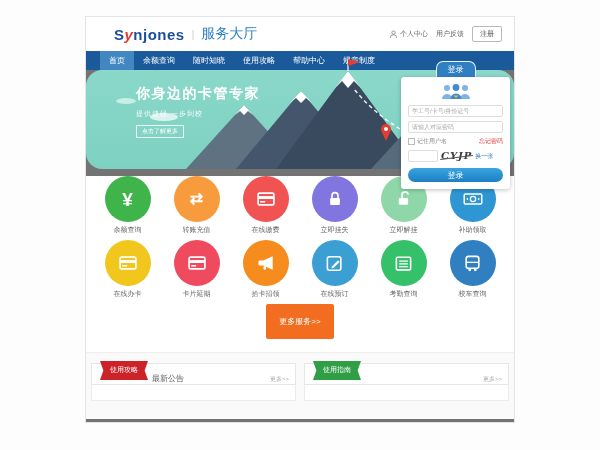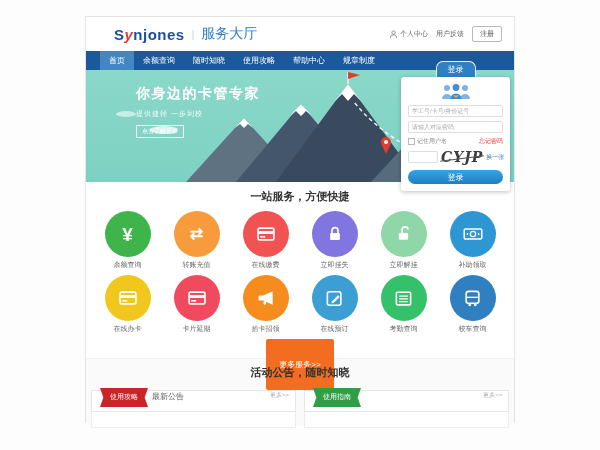--- a/index.html
+++ b/index.html
@@ -15,60 +15,60 @@
   .hdr-right{margin-left:auto;display:flex;align-items:center;gap:8px;font-size:7px;color:#666;margin-right:4px;}
   .hdr-right .lnk{display:flex;align-items:center;gap:2px;}
   .reg-btn{border:1px solid #b9b9b9;border-radius:2px;padding:2px 7px;color:#555;background:#fff;}
 
   
   .nav{height:19px;background:#1a5a9b;display:flex;align-items:center;padding-left:14px;}
   .nav-item{color:#fff;font-size:8px;padding:0 9px;height:19px;line-height:19px;white-space:nowrap;}
   .nav-item.active{background:#4387c2;}
 
   
-  .hero{height:112px;background:linear-gradient(#8ad8ca,#7ed1c2);position:relative;overflow:visible;}
+  .hero{height:99px;background:linear-gradient(#8ad8ca,#7ed1c2);position:relative;overflow:visible;border-radius:16px;}
   .mountains{position:absolute;left:0;bottom:0;}
   .hero-text{position:absolute;left:50px;top:15px;color:#fff;z-index:2;}
   .hero-title{font-size:14px;font-weight:bold;letter-spacing:1.5px;}
   .hero-sub{font-size:7px;margin-top:6px;opacity:.92;letter-spacing:1px;}
   .hero-cta{display:inline-block;margin-top:6px;border:1px solid rgba(255,255,255,.85);font-size:6px;padding:1px 5px;color:#fff;}
 
   
   .login{position:absolute;right:4px;top:44px;width:109px;z-index:6;}
   .login-tab{width:40px;margin:0 auto;background:#2f80c3;color:#fff;font-size:8px;text-align:center;border-radius:7px 7px 0 0;padding:2px 0 3px;border:1px solid #eaf4fb;border-bottom:none;box-sizing:border-box;}
   .login-body{background:#fff;border-radius:3px;box-shadow:0 1px 4px rgba(0,0,0,.25);padding:6px 7px 7px;margin-top:-1px;}
   .users-ico{display:block;margin:0 auto 5px;}
   .lg-input{display:block;width:100%;box-sizing:border-box;height:12px;border:1px solid #ddd;border-radius:2px;font-size:6px;padding:0 3px;margin-bottom:4px;color:#333;background:#fff;}
   .lg-input::placeholder{color:#a9a9a9;}
   .lg-row{display:flex;align-items:center;font-size:6px;color:#888;gap:2px;margin:1px 0 4px;}
   .lg-check{width:5px;height:5px;border:1px solid #bbb;display:inline-block;background:#fff;}
   .forgot{color:#e03c3c;margin-left:auto;}
   .cap-row{display:flex;align-items:center;gap:3px;margin-bottom:6px;}
   .cap-input{width:30px;height:12px;border:1px solid #ddd;border-radius:2px;box-sizing:border-box;}
-  .cap-img{font-family:"DejaVu Serif",serif;font-style:italic;font-weight:bold;font-size:14px;color:#3c3c3c;position:relative;letter-spacing:1px;line-height:1;}
+  .cap-img{font-family:"DejaVu Serif",serif;font-style:italic;font-weight:bold;font-size:10px;color:#3c3c3c;position:relative;letter-spacing:1px;line-height:1;}
   .cap-img::after{content:"";position:absolute;left:-1px;top:55%;width:104%;height:1px;background:#555;transform:rotate(-7deg);}
   .cap-refresh{color:#2f80c3;font-size:6px;white-space:nowrap;}
   .lg-btn{display:block;width:100%;height:14px;border:none;border-radius:7px;background:linear-gradient(#38a4e1,#1e7fc2);color:#fff;font-size:8px;text-align:center;line-height:14px;cursor:pointer;}
 
   
   .services{height:176px;text-align:center;background:#fff;}
   .svc-title{font-size:11px;color:#333;font-weight:bold;padding-top:7px;}
   .svc-grid{display:flex;flex-wrap:wrap;width:414px;margin:7px auto 0;}
   .svc{width:69px;margin-bottom:5px;cursor:pointer;}
   .svc-circle{width:46px;height:46px;border-radius:50%;margin:0 auto;display:flex;align-items:center;justify-content:center;}
   .glyph{font-size:19px;font-weight:bold;color:#fff;line-height:1;}
   .svc-label{font-size:7px;color:#666;margin-top:3px;}
-  .more-btn{display:inline-block;background:#f26d1f;color:#fff;font-size:8px;padding:20px 13px;border-radius:2px;border:none;cursor:pointer;}
+  .more-btn{display:inline-block;background:#f26d1f;color:#fff;font-size:8px;padding:12px 13px;border-radius:2px;border:none;cursor:pointer;}
 
   
   .activity{height:66px;background:#fafafa;border-top:1px solid #f0f0f0;text-align:center;}
   .act-title{font-size:11px;font-weight:bold;color:#333;padding-top:6px;}
   .panels{display:flex;gap:8px;padding:0 5px;margin-top:10px;text-align:left;}
   .panel{flex:1;position:relative;}
-  .panel-bar{height:20px;background:#fff;border:1px solid #e6e6e6;display:flex;align-items:flex-start;position:relative;}
+  .panel-bar{height:20px;background:#fff;border:1px solid #e6e6e6;display:flex;align-items:flex-end;position:relative;}
   .ribbon{position:absolute;left:8px;top:-3px;color:#fff;font-size:7px;padding:4px 10px 5px;clip-path:polygon(0 0,100% 0,93% 50%,100% 100%,0 100%,7% 50%);white-space:nowrap;}
   .panel-tab{font-size:8px;color:#555;margin-left:60px;}
   .more-link{margin-left:auto;margin-right:6px;font-size:6px;color:#aaa;}
   .panel-body{height:15px;background:#fff;border:1px solid #ececec;border-top:none;}
 </style>
 </head>
 <body>
 
 <div class="site">
 
@@ -150,21 +150,20 @@
       <div class="cap-row">
         <input class="cap-input" type="text" style="">
         <span class="cap-img">CYJP</span>
         <span class="cap-refresh">换一张</span>
       </div>
       <button class="lg-btn">登录</button>
     </div>
   </div>
 
   <div class="services">
-    <div class="svc-title">一站服务，方便快捷</div>
     <div class="svc-grid">
         <div class="svc">
           <div class="svc-circle" style="background: rgb(62, 180, 74);">
             <span class="glyph">¥</span>
           </div>
           <div class="svc-label">余额查询</div>
         </div>
         <div class="svc">
           <div class="svc-circle" style="background: rgb(247, 155, 60);">
             <span class="glyph" style="font-size:16px">⇄</span>
@@ -268,21 +267,20 @@
               <circle cx="15.5" cy="20" r="1.8" fill="#fff"></circle>
             </svg>
           </div>
           <div class="svc-label">校车查询</div>
         </div>
       </div>
     <button class="more-btn">更多服务&gt;&gt;</button>
   </div>
 
   <div class="activity">
-    <div class="act-title">活动公告，随时知晓</div>
     <div class="panels">
         <div class="panel">
           <div class="panel-bar">
             <span class="ribbon" style="background: rgb(203, 35, 40);">使用攻略</span>
             <span class="panel-tab">最新公告</span>
             <span class="more-link">更多&gt;&gt;</span>
           </div>
           <div class="panel-body"></div>
         </div>
         <div class="panel">

